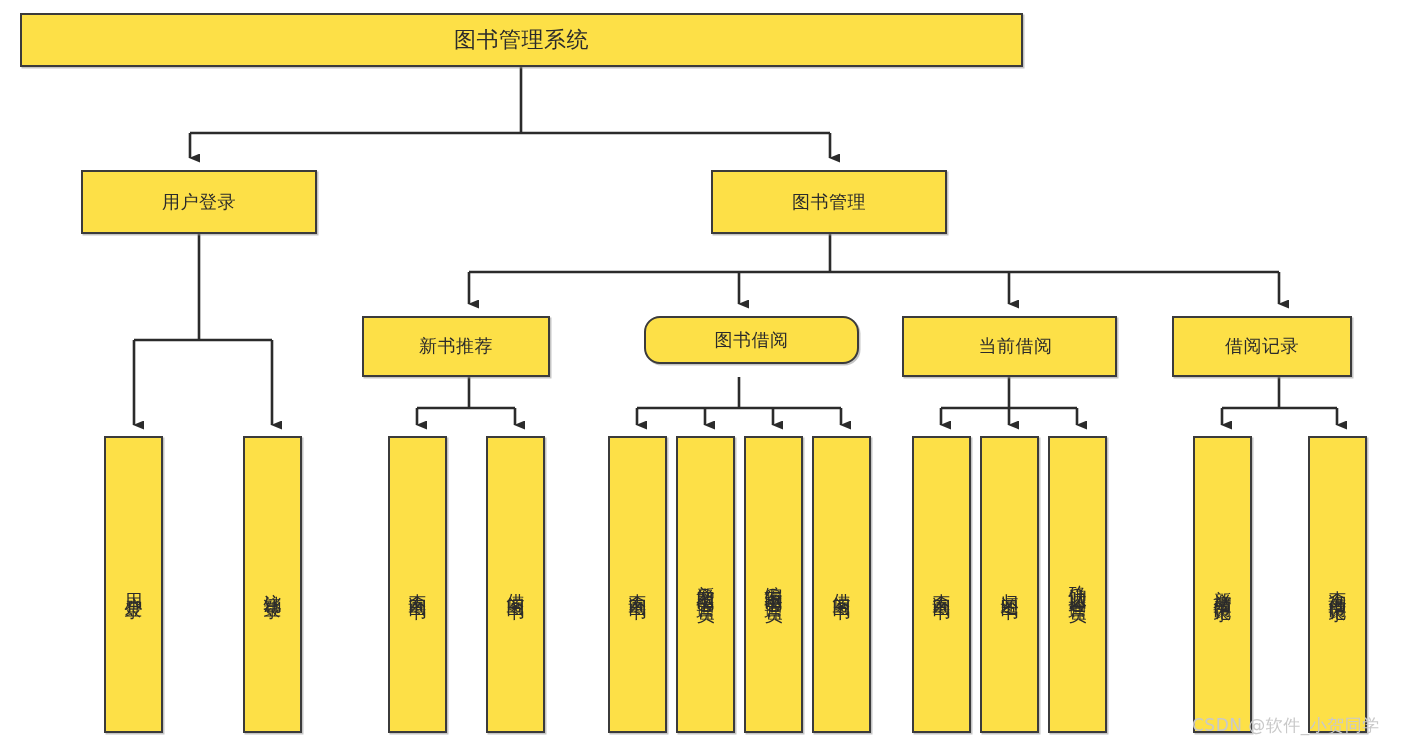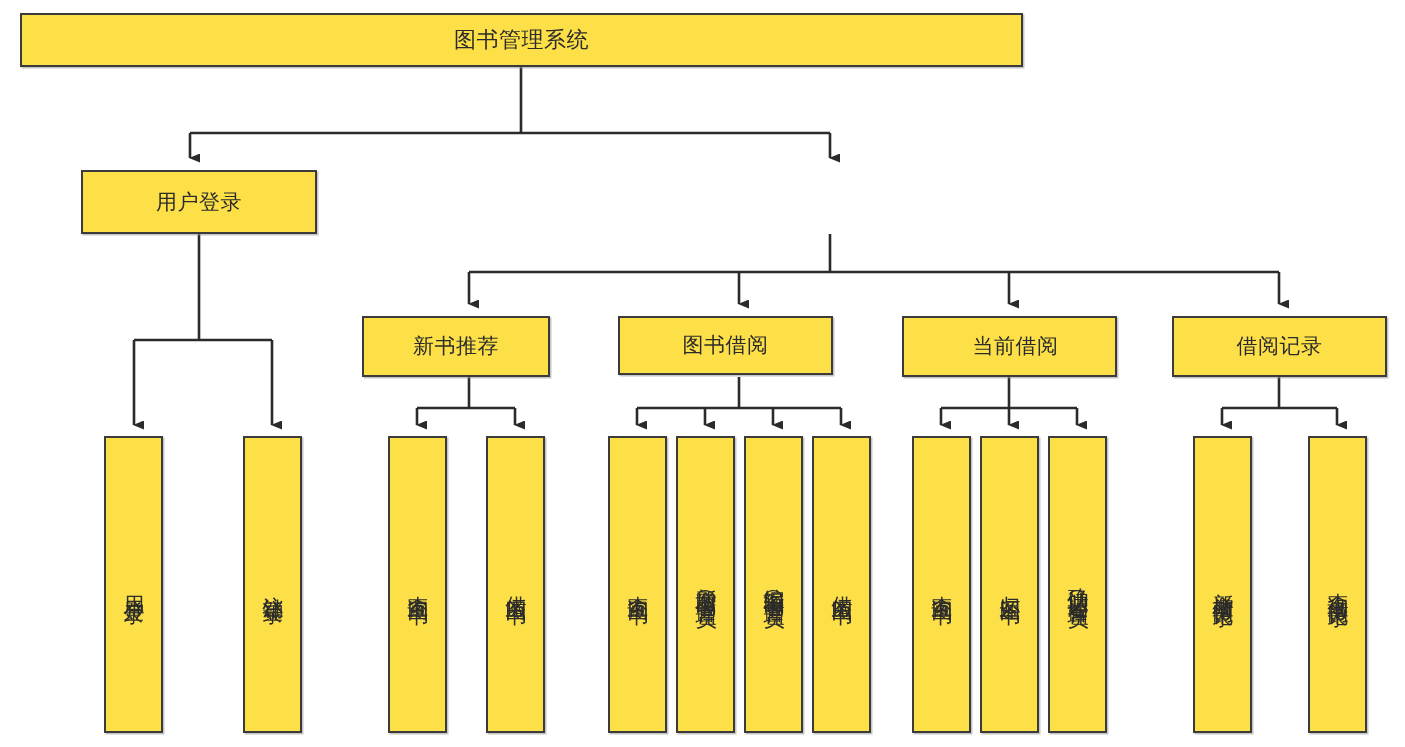--- a/index.html
+++ b/index.html
@@ -28,21 +28,21 @@
     background: #fde047;
     border: 2px solid #3b3b3b;
     box-shadow: 1.5px 1.5px 0 0 rgba(150,150,150,0.55);
     display: flex;
     align-items: center;
     justify-content: center;
     overflow: hidden;
   }
   .node-label {
     color: #2b2b2b;
-    font-size: 21px;
+    font-size: 18px;
     line-height: 1.15;
     letter-spacing: 0.5px;
     white-space: nowrap;
     text-align: center;
   }
   .node-box.vertical .node-label {
     writing-mode: vertical-rl;
     text-orientation: upright;
     letter-spacing: 3px;
     line-height: 1;
@@ -112,31 +112,34 @@
     </g>
   </svg>
 
   <div class="node-box root" style="left:20px; top:13px; width:1003px; height:54px;">
     <span class="node-label">图书管理系统</span>
   </div>
 
   <div class="node-box" style="left:81px; top:170px; width:236px; height:64px;">
     <span class="node-label">用户登录</span>
   </div>
+  <div class="node-box" style="left:711px; top:170px; width:236px; height:64px;">
+    <span class="node-label">图书管理</span>
+  </div>
 
   <div class="node-box" style="left:362px; top:316px; width:188px; height:61px;">
     <span class="node-label">新书推荐</span>
   </div>
-  <div class="node-box" style="left:618px; top:316px; width:215px; height:59px;">
+  <div class="node-box" style="left:644px; top:316px; width:215px; height:48px;border-radius:16px;">
     <span class="node-label">图书借阅</span>
   </div>
   <div class="node-box" style="left:902px; top:316px; width:215px; height:61px;padding-left:12px;">
     <span class="node-label">当前借阅</span>
   </div>
-  <div class="node-box" style="left:1172px; top:316px; width:215px; height:61px;align-items:center;">
+  <div class="node-box" style="left:1172px; top:316px; width:180px; height:61px;align-items:center;">
     <span class="node-label">借阅记录</span>
   </div>
 
   <div class="node-box vertical" style="left:104px; top:436px; width:59px; height:297px;">
     <span class="node-label">用户登录</span>
   </div>
   <div class="node-box vertical" style="left:243px; top:436px; width:59px; height:297px;">
     <span class="node-label">注销登录</span>
   </div>
 
@@ -170,14 +173,15 @@
     <span class="node-label">确认归还（管理员）</span>
   </div>
 
   <div class="node-box vertical" style="left:1193px; top:436px; width:59px; height:297px;">
     <span class="node-label">新增借阅记录</span>
   </div>
   <div class="node-box vertical" style="left:1308px; top:436px; width:59px; height:297px;">
     <span class="node-label">查询借阅记录</span>
   </div>
 
+  <div class="watermark" style="left:1192px; top:714px;">CSDN @软件_小贺同学</div>
 
 </div>
 
 </body></html>

